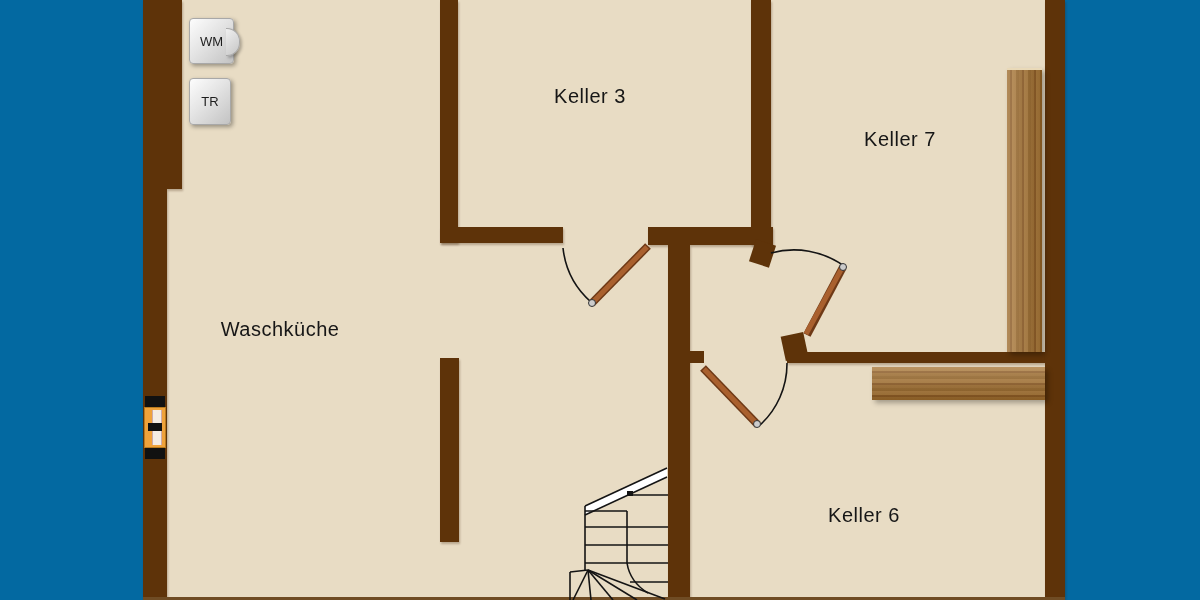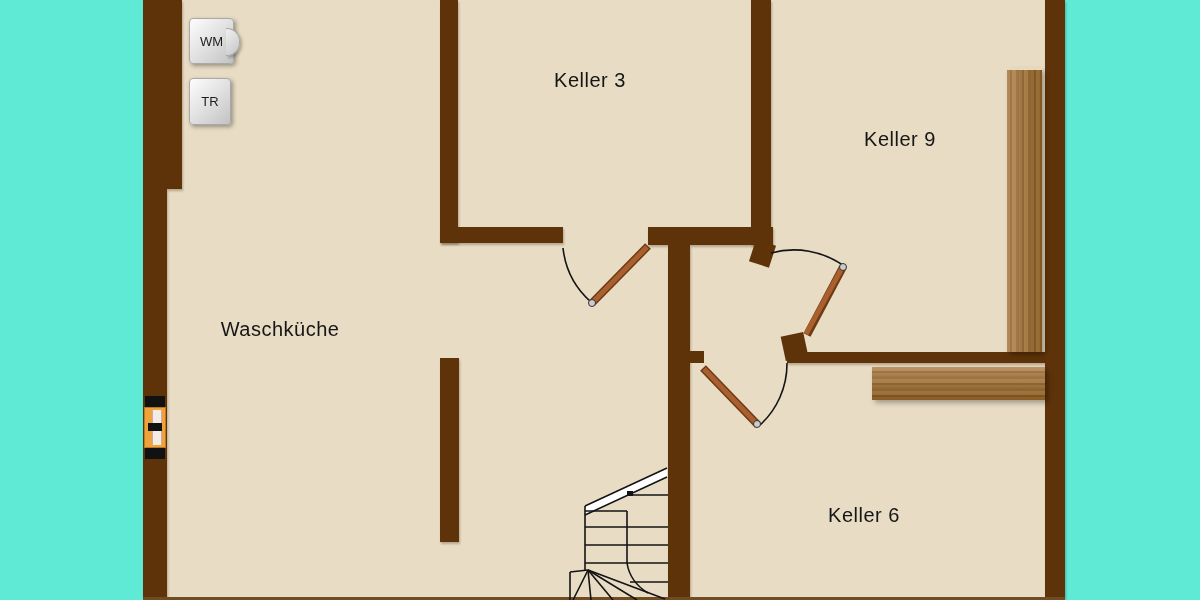--- a/index.html
+++ b/index.html
@@ -1,16 +1,16 @@
 <!DOCTYPE html>
 <html><head>
 <meta charset="utf-8">
 <style>
   html,body{margin:0;padding:0;background:#ffffff;}
-  #stage{position:relative;width:1200px;height:600px;background:#5eead4;overflow:hidden;
+  #stage{position:relative;width:1200px;height:600px;background:#0369a1;overflow:hidden;
          font-family:"Liberation Sans", sans-serif;}
   
   .floor{position:absolute;left:143px;top:0;width:922px;height:600px;background:#e8dcc4;}
   
   .wall{position:absolute;background:#5e3309;box-shadow:1px 2px 2px rgba(60,30,5,0.28);}
   .w-left-upper{left:143px;top:0;width:39px;height:189px;}
   .w-left-lower{left:143px;top:189px;width:24px;height:411px;}
   .w-k3-left{left:440px;top:0;width:18px;height:243px;}
   .w-k3-bottom{left:440px;top:227px;width:123px;height:16px;}
   .w-k3-k2{left:751px;top:0;width:20px;height:245px;}
@@ -137,18 +137,18 @@
     </g>
 
     <g>
       <path d="M787,363 A83,83 0 0 1 759,426" fill="none" stroke="#141414" stroke-width="1.6"></path>
       <line x1="703" y1="368" x2="758" y2="425" stroke="#6e3916" stroke-width="8"></line>
       <line x1="704" y1="369" x2="757" y2="424" stroke="#a9602e" stroke-width="5"></line>
       <circle cx="757" cy="424" r="3.5" fill="#cccccc" stroke="#333333" stroke-width="1"></circle>
     </g>
   </svg>
 
-  <div class="room-label" style="left:590px;top:80px;">Keller 3</div>
-  <div class="room-label" style="left:900px;top:139px;">Keller 9</div>
+  <div class="room-label" style="left:590px;top:96px;">Keller 3</div>
+  <div class="room-label" style="left:900px;top:139px;">Keller 7</div>
   <div class="room-label" style="left:280px;top:329px;">Waschküche</div>
   <div class="room-label" style="left:864px;top:515px;">Keller 6</div>
 
 </div>
 
 </body></html>

